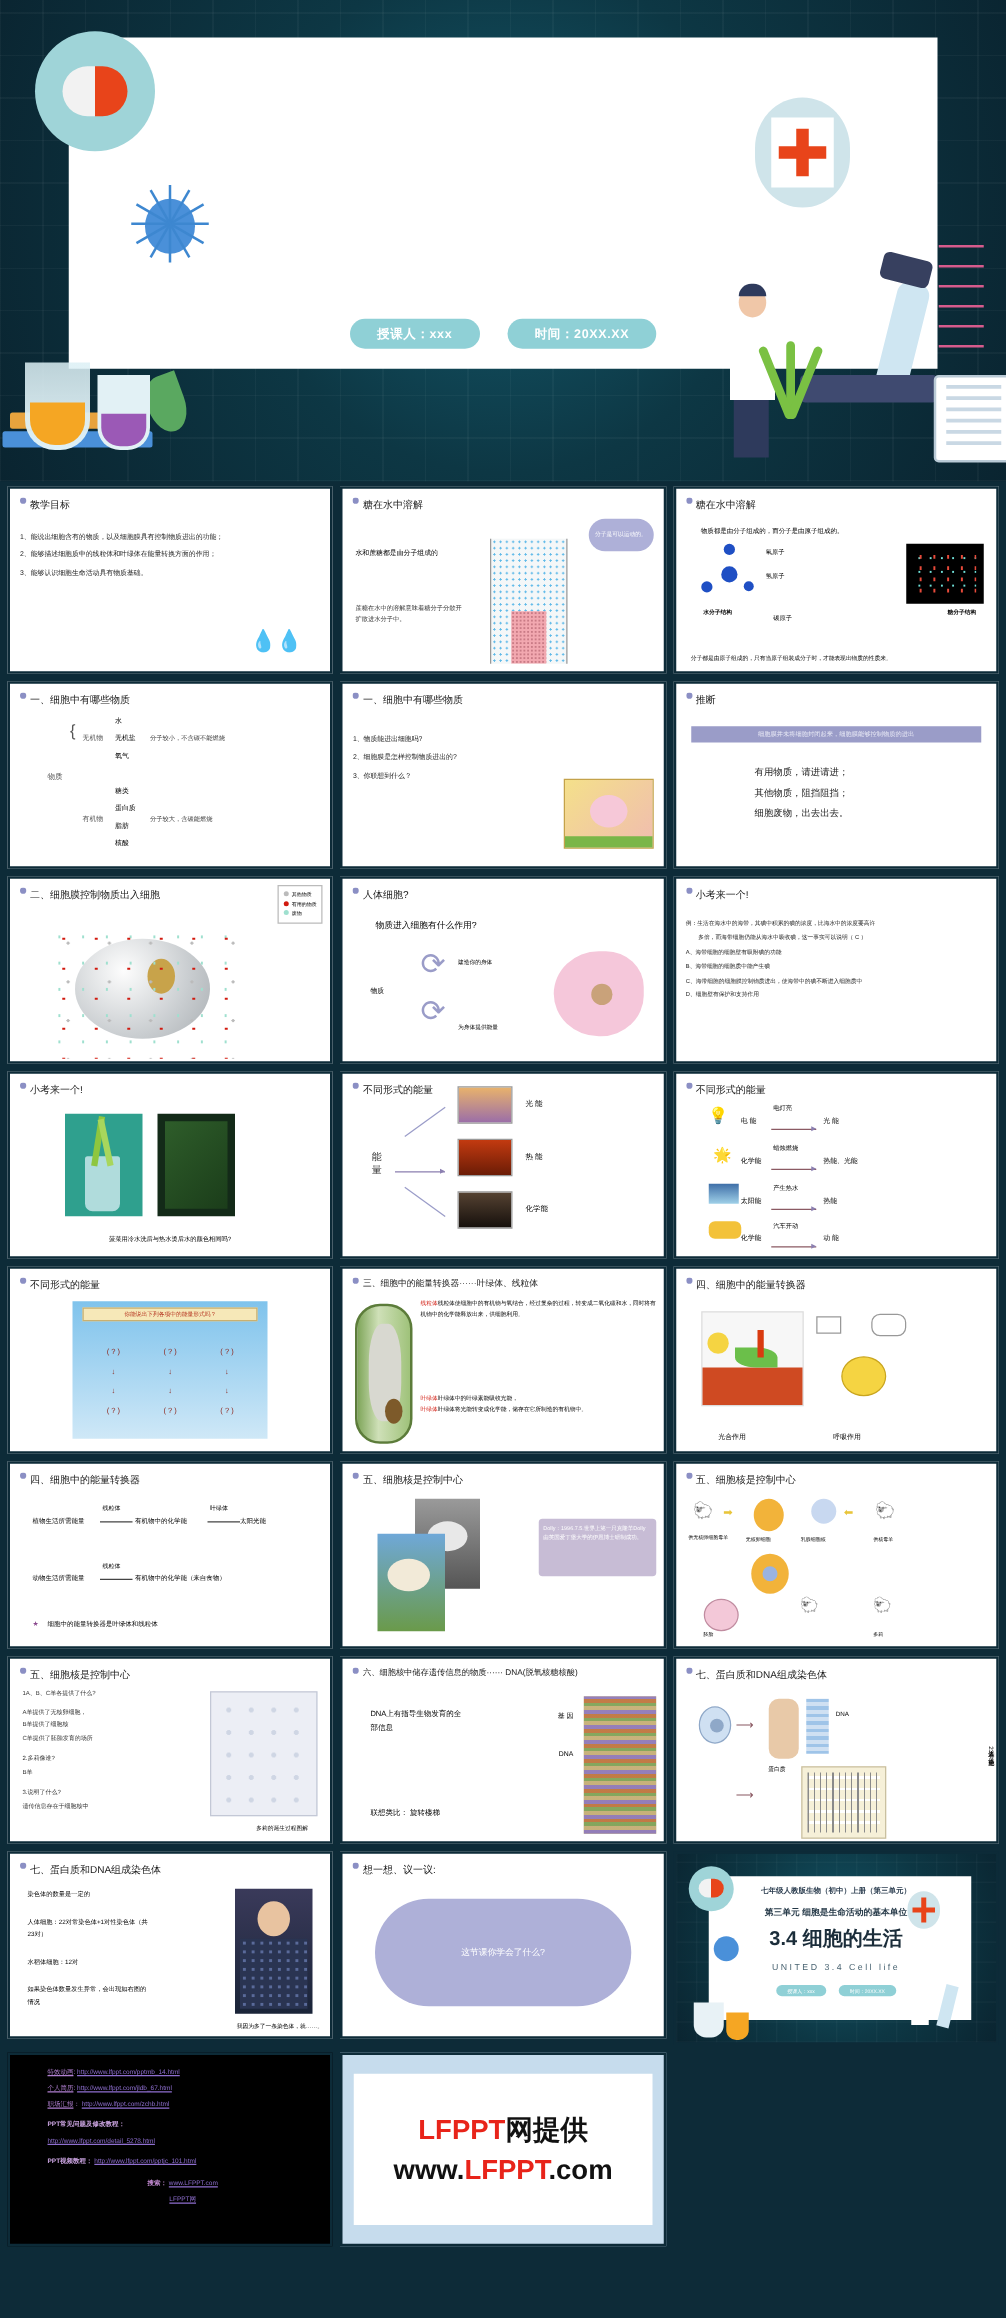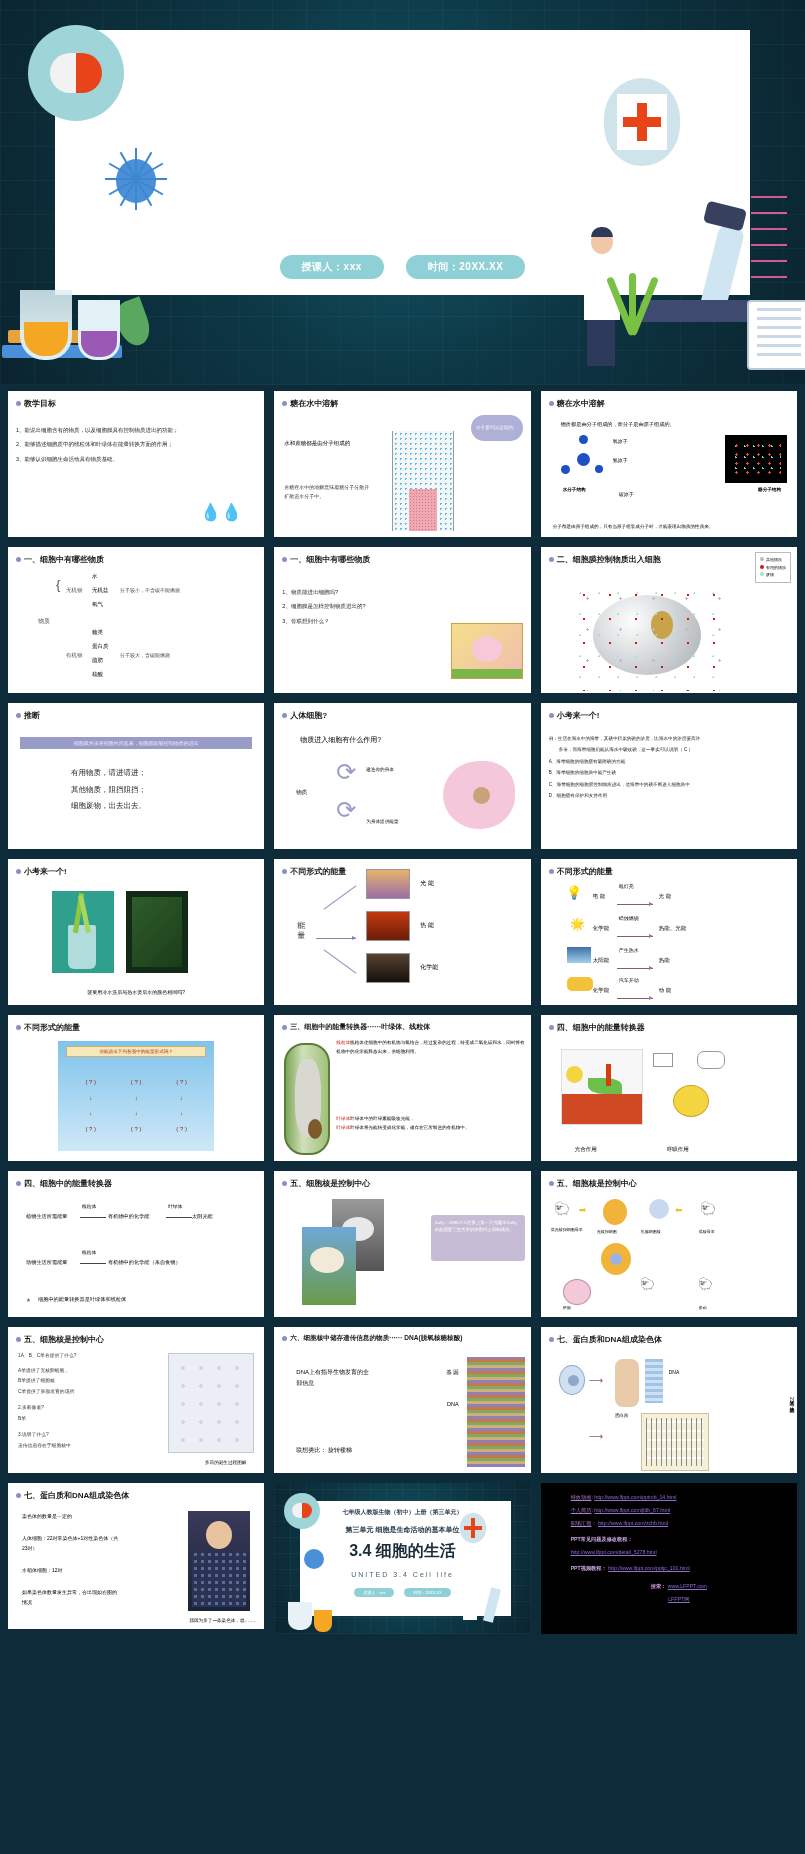--- a/index.html
+++ b/index.html
@@ -102,22 +102,22 @@
     position:relative; padding:4px 6px 0 6px;
     display:grid; grid-template-columns:repeat(3,1fr);
     gap:6px 6px;
   }
   .slide{
     background:#ffffff; border:2px solid #0d2b38;
     height:150px; position:relative; overflow:hidden;
     padding:7px 8px;
   }
   .s-title{
-    font-size:8px; font-weight:bold; color:#1a1a1a; white-space:nowrap;
-    display:flex; align-items:center; gap:3px; overflow:hidden;
+    font-size:8px; font-weight:normal; color:#1a1a1a; white-space:nowrap;
+    display:flex; align-items:flex-start; gap:3px; overflow:hidden;
   }
   .s-title .dot{
     width:5px;height:5px;border-radius:50%;background:#8b8fc4;flex:none;
   }
   .s-body{ margin-top:7px; font-size:5.5px; color:#222; line-height:1.9; }
   .s-body .ln{ margin-bottom:4px; }
   .red{ color:#d11a0f; }
   .tiny{ font-size:4.6px; line-height:1.7; }
   .photo{ background:linear-gradient(160deg,#2f8f7d,#1e6d5f); }
 
@@ -316,44 +316,44 @@
     </div>
     <div style="position:absolute;right:8px;bottom:14px;width:72px;height:56px;background:linear-gradient(135deg,#f4e08a,#f0bcb0);border:1px solid #c4a24a;">
       <div style="position:absolute;left:20px;top:12px;width:30px;height:26px;border-radius:50%;background:#f6c8d8;"></div>
       <div style="position:absolute;left:0;bottom:0;width:100%;height:9px;background:#7ab648;"></div>
     </div>
   </div>
 
   <div class="slide">
     <div class="s-title">
         <span class="dot"></span>
-        <span>二、细胞膜控制物质出入细胞</span>
-      </div>
-    <div style="position:absolute;right:6px;top:5px;border:1px solid #bbb;padding:3px 4px;font-size:4px;line-height:1.9;background:#fff;">
-      <div><span style="display:inline-block;width:4px;height:4px;border-radius:50%;background:#bbb;margin-right:2px;"></span><span>其他物质</span></div>
-      <div><span style="display:inline-block;width:4px;height:4px;border-radius:50%;background:#d11a0f;margin-right:2px;"></span><span>有用的物质</span></div>
-      <div><span style="display:inline-block;width:4px;height:4px;border-radius:50%;background:#9fe0cf;margin-right:2px;"></span><span>废物</span></div>
-    </div>
-    <div style="position:absolute;left:52px;top:48px;width:108px;height:80px;border-radius:50%;background:radial-gradient(circle at 36% 32%,#fdfdfd,#c9cdd0 60%,#a9aeb2);">
-      <div style="position:absolute;left:58px;top:16px;width:22px;height:28px;border-radius:50%;background:#c8a34a;"></div>
-    </div>
-    <div style="position:absolute;left:30px;top:36px;width:150px;height:108px;background-image:radial-gradient(circle,#d11a0f 1.1px,transparent 1.1px),radial-gradient(circle,#9fe0cf 1px,transparent 1px),radial-gradient(circle,#bbb 1.3px,transparent 1.3px);background-size:26px 24px,19px 21px,33px 31px;"></div>
-  </div>
-
-  <div class="slide">
-    <div class="s-title">
-        <span class="dot"></span>
         <span>推断</span>
       </div>
     <div style="margin:16px 4px 0 4px;background:#9a9cc8;color:#e9eaf6;font-size:5px;padding:3px 4px;text-align:center;">细胞膜并未将细胞封闭起来，细胞膜能够控制物质的进出</div>
     <div style="margin:16px 0 0 55px;font-size:7.5px;line-height:2.2;color:#222;">
       <div>有用物质，请进请进；</div>
       <div>其他物质，阻挡阻挡；</div>
       <div>细胞废物，出去出去。</div>
     </div>
+  </div>
+
+  <div class="slide">
+    <div class="s-title">
+        <span class="dot"></span>
+        <span>二、细胞膜控制物质出入细胞</span>
+      </div>
+    <div style="position:absolute;right:6px;top:5px;border:1px solid #bbb;padding:3px 4px;font-size:4px;line-height:1.9;background:#fff;">
+      <div><span style="display:inline-block;width:4px;height:4px;border-radius:50%;background:#bbb;margin-right:2px;"></span><span>其他物质</span></div>
+      <div><span style="display:inline-block;width:4px;height:4px;border-radius:50%;background:#d11a0f;margin-right:2px;"></span><span>有用的物质</span></div>
+      <div><span style="display:inline-block;width:4px;height:4px;border-radius:50%;background:#9fe0cf;margin-right:2px;"></span><span>废物</span></div>
+    </div>
+    <div style="position:absolute;left:52px;top:48px;width:108px;height:80px;border-radius:50%;background:radial-gradient(circle at 36% 32%,#fdfdfd,#c9cdd0 60%,#a9aeb2);">
+      <div style="position:absolute;left:58px;top:16px;width:22px;height:28px;border-radius:50%;background:#c8a34a;"></div>
+    </div>
+    <div style="position:absolute;left:30px;top:36px;width:150px;height:108px;background-image:radial-gradient(circle,#d11a0f 1.1px,transparent 1.1px),radial-gradient(circle,#9fe0cf 1px,transparent 1px),radial-gradient(circle,#bbb 1.3px,transparent 1.3px);background-size:26px 24px,19px 21px,33px 31px;"></div>
   </div>
 
   <div class="slide">
     <div class="s-title">
         <span class="dot"></span>
         <span>人体细胞?</span>
       </div>
     <div style="margin:14px 0 0 18px;font-size:7px;">物质进入细胞有什么作用?</div>
     <div style="position:absolute;right:16px;top:58px;width:72px;height:68px;border-radius:50% 42% 48% 50%;background:#f5c7da;">
       <div style="position:absolute;left:30px;top:26px;width:17px;height:17px;border-radius:50%;background:#c9a27a;"></div>
@@ -626,20 +626,27 @@
       <div style="margin-top:12px">水稻体细胞：12对</div>
       <div style="margin-top:12px">如果染色体数量发生异常，会出现如右图的情况</div>
     </div>
     <div style="position:absolute;right:14px;top:28px;width:62px;height:100px;background:linear-gradient(180deg,#3a3a5a,#1a2438);">
       <div style="position:absolute;left:18px;top:10px;width:26px;height:28px;border-radius:50%;background:#e8c3a0;"></div>
       <div style="position:absolute;inset:40px 4px 4px 4px;background-image:radial-gradient(circle,#5a6a9a 1.5px,transparent 1.5px);background-size:7px 7px;background-color:#2a3452;"></div>
     </div>
     <div style="position:absolute;right:6px;bottom:6px;font-size:4.6px;">我因为多了一条染色体，就……。</div>
   </div>
 
+  <div class="slide">
+    <div class="s-title">
+        <span class="dot"></span>
+        <span>想一想、议一议:</span>
+      </div>
+    <div class="cloudy" style="position:absolute;left:26px;top:36px;right:26px;height:86px;border-radius:48px;font-size:7px;">这节课你学会了什么?</div>
+  </div>
 
   <div class="mini-hero">
     <div class="mini-card"></div>
     <div class="mini-pill"></div>
     <div class="mini-cross"></div>
     <div class="mini-virus"></div>
     <div class="mini-t1">七年级人教版生物（初中）上册（第三单元）</div>
     <div class="mini-t2">第三单元  细胞是生命活动的基本单位</div>
     <div class="mini-t3">3.4  细胞的生活</div>
     <div class="mini-t4">UNITED 3.4  Cell life</div>
@@ -673,14 +680,24 @@
         <span class="lk-url">http://www.lfppt.com/pptjc_101.html</span>
       </div>
       <div style="text-align:center;margin-top:5px">
         <span class="lk-label2" style="color:#c98fd8">搜索：</span>
         <span class="lk-url">www.LFPPT.com</span>
         <div class="lk-url">LFPPT网</div>
       </div>
     </div>
   </div>
 
+  <div class="brand-slide">
+    <div class="brand-inner">
+      <div class="brand-l1">
+        <em>LFPPT</em><span>网提供</span>
+      </div>
+      <div class="brand-l2">
+        <span>www.</span><em>LFPPT</em><span>.com</span>
+      </div>
+    </div>
+  </div>
 
 </div>
 
 </body></html>

